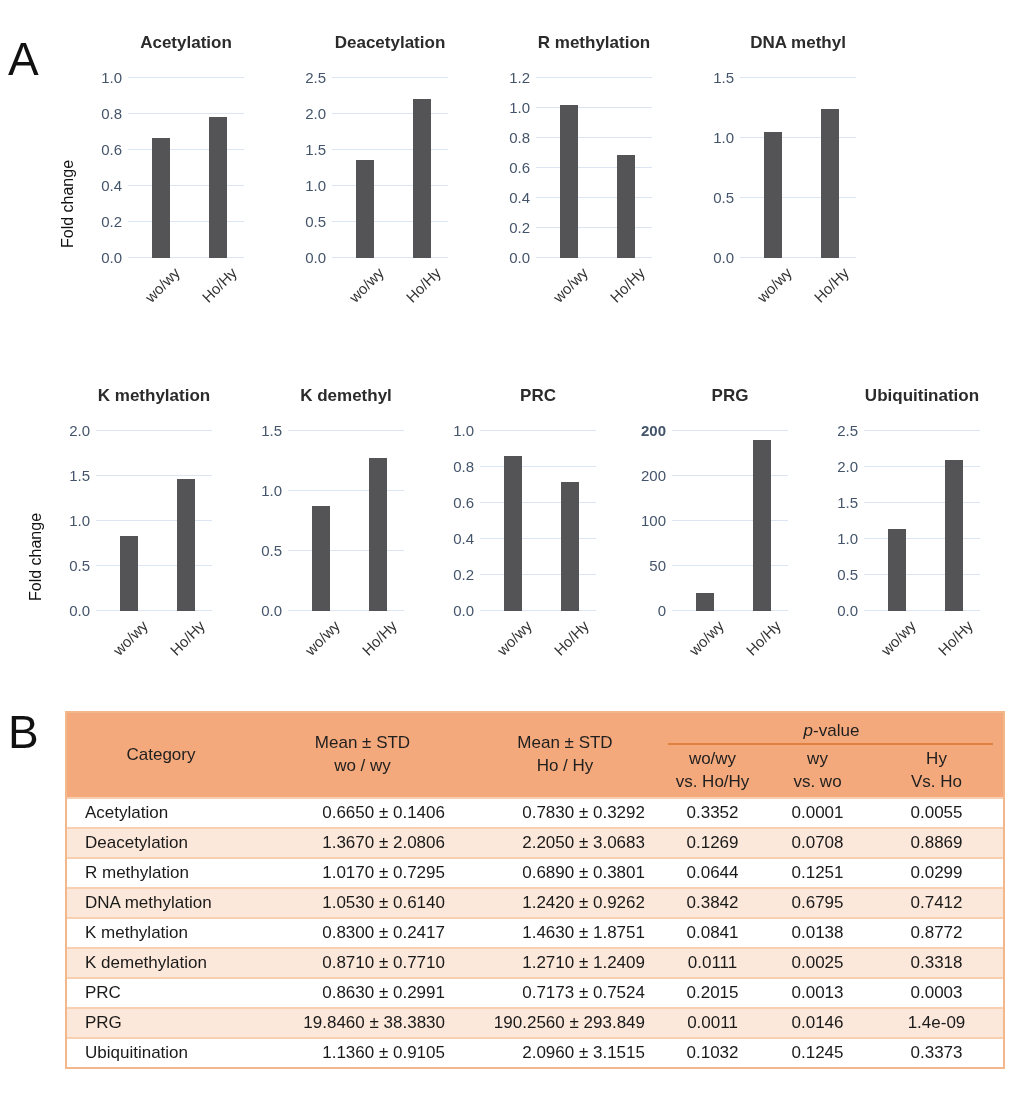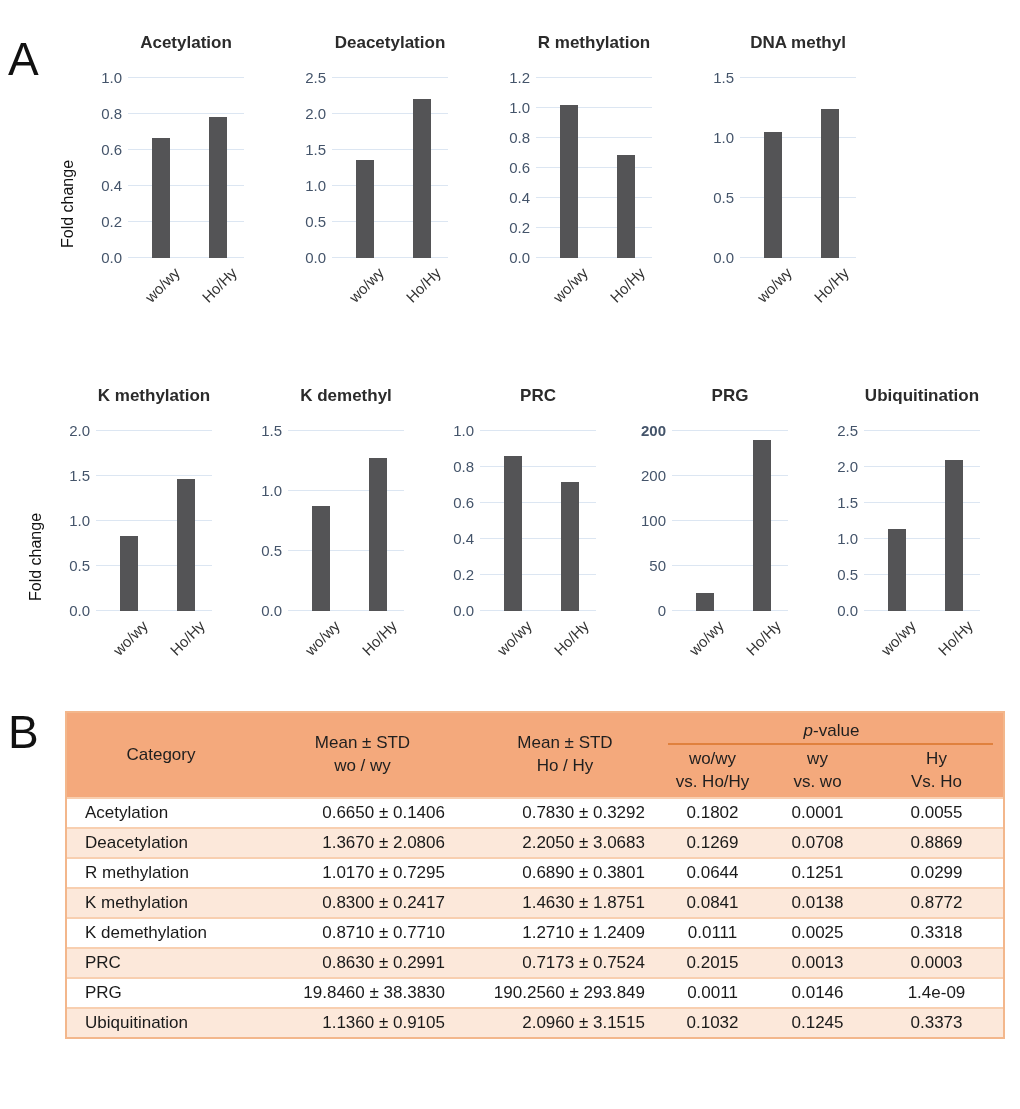--- a/index.html
+++ b/index.html
@@ -330,41 +330,49 @@
         <div class="th th-s3">
           <div>Hy</div>
           <div>Vs. Ho</div>
         </div>
       </div>
       <div class="tbody" id="table-rows">
           <div class="tr grid-cols">
             <div class="td td-cat">Acetylation</div>
             <div class="td td-n1">0.6650 ± 0.1406</div>
             <div class="td td-n2">0.7830 ± 0.3292</div>
-            <div class="td td-p">0.1802</div>
+            <div class="td td-p">0.3352</div>
             <div class="td td-p">0.0001</div>
             <div class="td td-p">0.0055</div>
           </div>
           <div class="tr grid-cols">
             <div class="td td-cat">Deacetylation</div>
             <div class="td td-n1">1.3670 ± 2.0806</div>
             <div class="td td-n2">2.2050 ± 3.0683</div>
             <div class="td td-p">0.1269</div>
             <div class="td td-p">0.0708</div>
             <div class="td td-p">0.8869</div>
           </div>
           <div class="tr grid-cols">
             <div class="td td-cat">R methylation</div>
             <div class="td td-n1">1.0170 ± 0.7295</div>
             <div class="td td-n2">0.6890 ± 0.3801</div>
             <div class="td td-p">0.0644</div>
             <div class="td td-p">0.1251</div>
             <div class="td td-p">0.0299</div>
           </div>
           <div class="tr grid-cols">
+            <div class="td td-cat">DNA methylation</div>
+            <div class="td td-n1">1.0530 ± 0.6140</div>
+            <div class="td td-n2">1.2420 ± 0.9262</div>
+            <div class="td td-p">0.3842</div>
+            <div class="td td-p">0.6795</div>
+            <div class="td td-p">0.7412</div>
+          </div>
+          <div class="tr grid-cols">
             <div class="td td-cat">K methylation</div>
             <div class="td td-n1">0.8300 ± 0.2417</div>
             <div class="td td-n2">1.4630 ± 1.8751</div>
             <div class="td td-p">0.0841</div>
             <div class="td td-p">0.0138</div>
             <div class="td td-p">0.8772</div>
           </div>
           <div class="tr grid-cols">
             <div class="td td-cat">K demethylation</div>
             <div class="td td-n1">0.8710 ± 0.7710</div>

